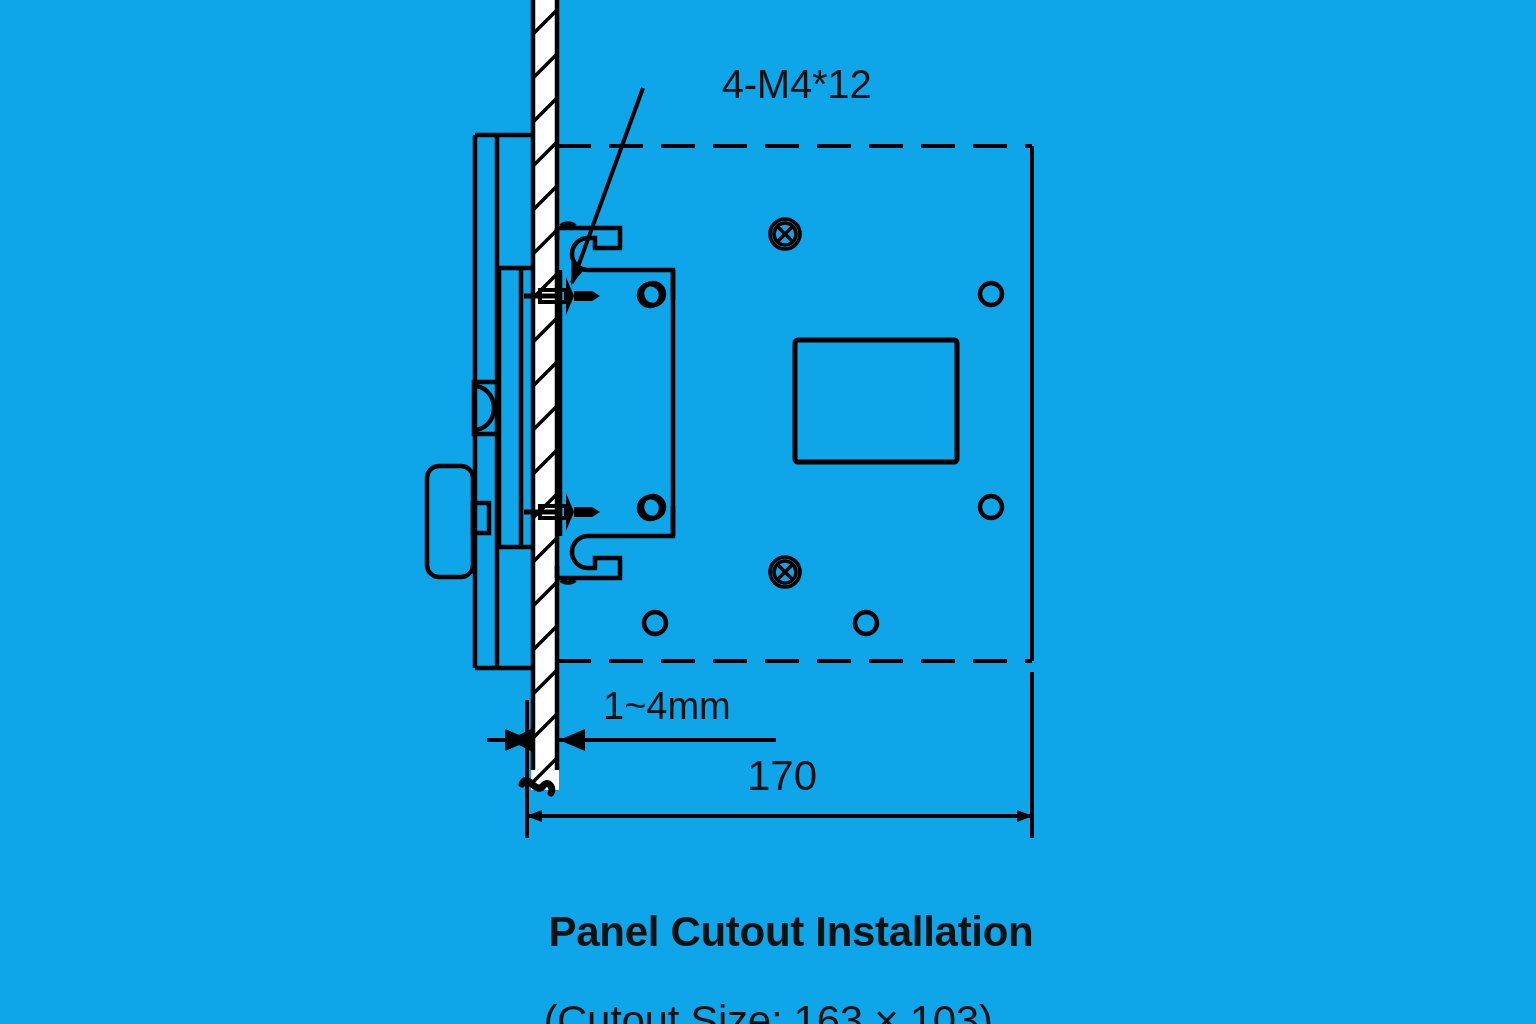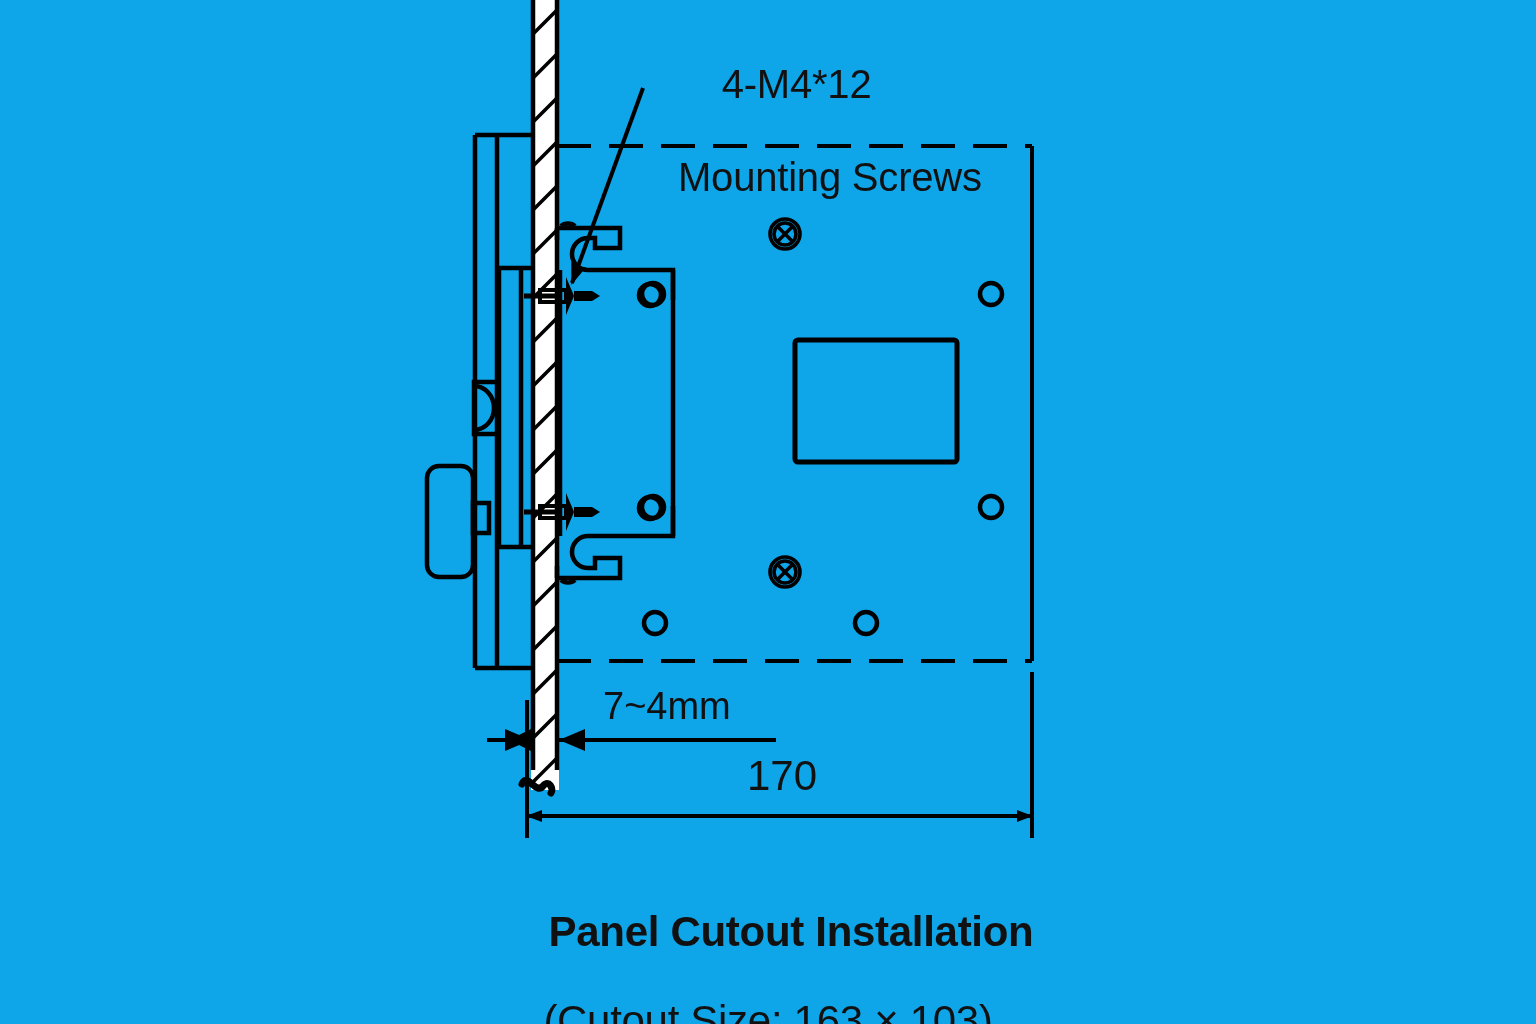--- a/index.html
+++ b/index.html
@@ -220,24 +220,23 @@
 
     <g>
       <line x1="527" y1="700" x2="527" y2="838" stroke="#000" stroke-width="4"></line>
       <line x1="1032" y1="672" x2="1032" y2="838" stroke="#000" stroke-width="4"></line>
       <line x1="527" y1="816" x2="1032" y2="816" stroke="#000" stroke-width="4" marker-start="url(#arrowLeft)" marker-end="url(#arrowRight)"></line>
     </g>
   </svg>
 
   <div class="txt" id="label-screws">
     <span>4-M4*12</span>
-    <span class="l2">Mounting Screws</span>
   </div>
 
-  <div class="txt" id="dim-gap-text">7~4mm</div>
+  <div class="txt" id="dim-gap-text">1~4mm</div>
 
   <div class="txt" id="dim-120-text">170</div>
 
   <div class="txt" id="caption-block">
     <div id="caption-title">Panel Cutout Installation</div>
     <div id="caption-sub">(Cutout Size: 163 × 103)</div>
   </div>
 
 </div>
 

